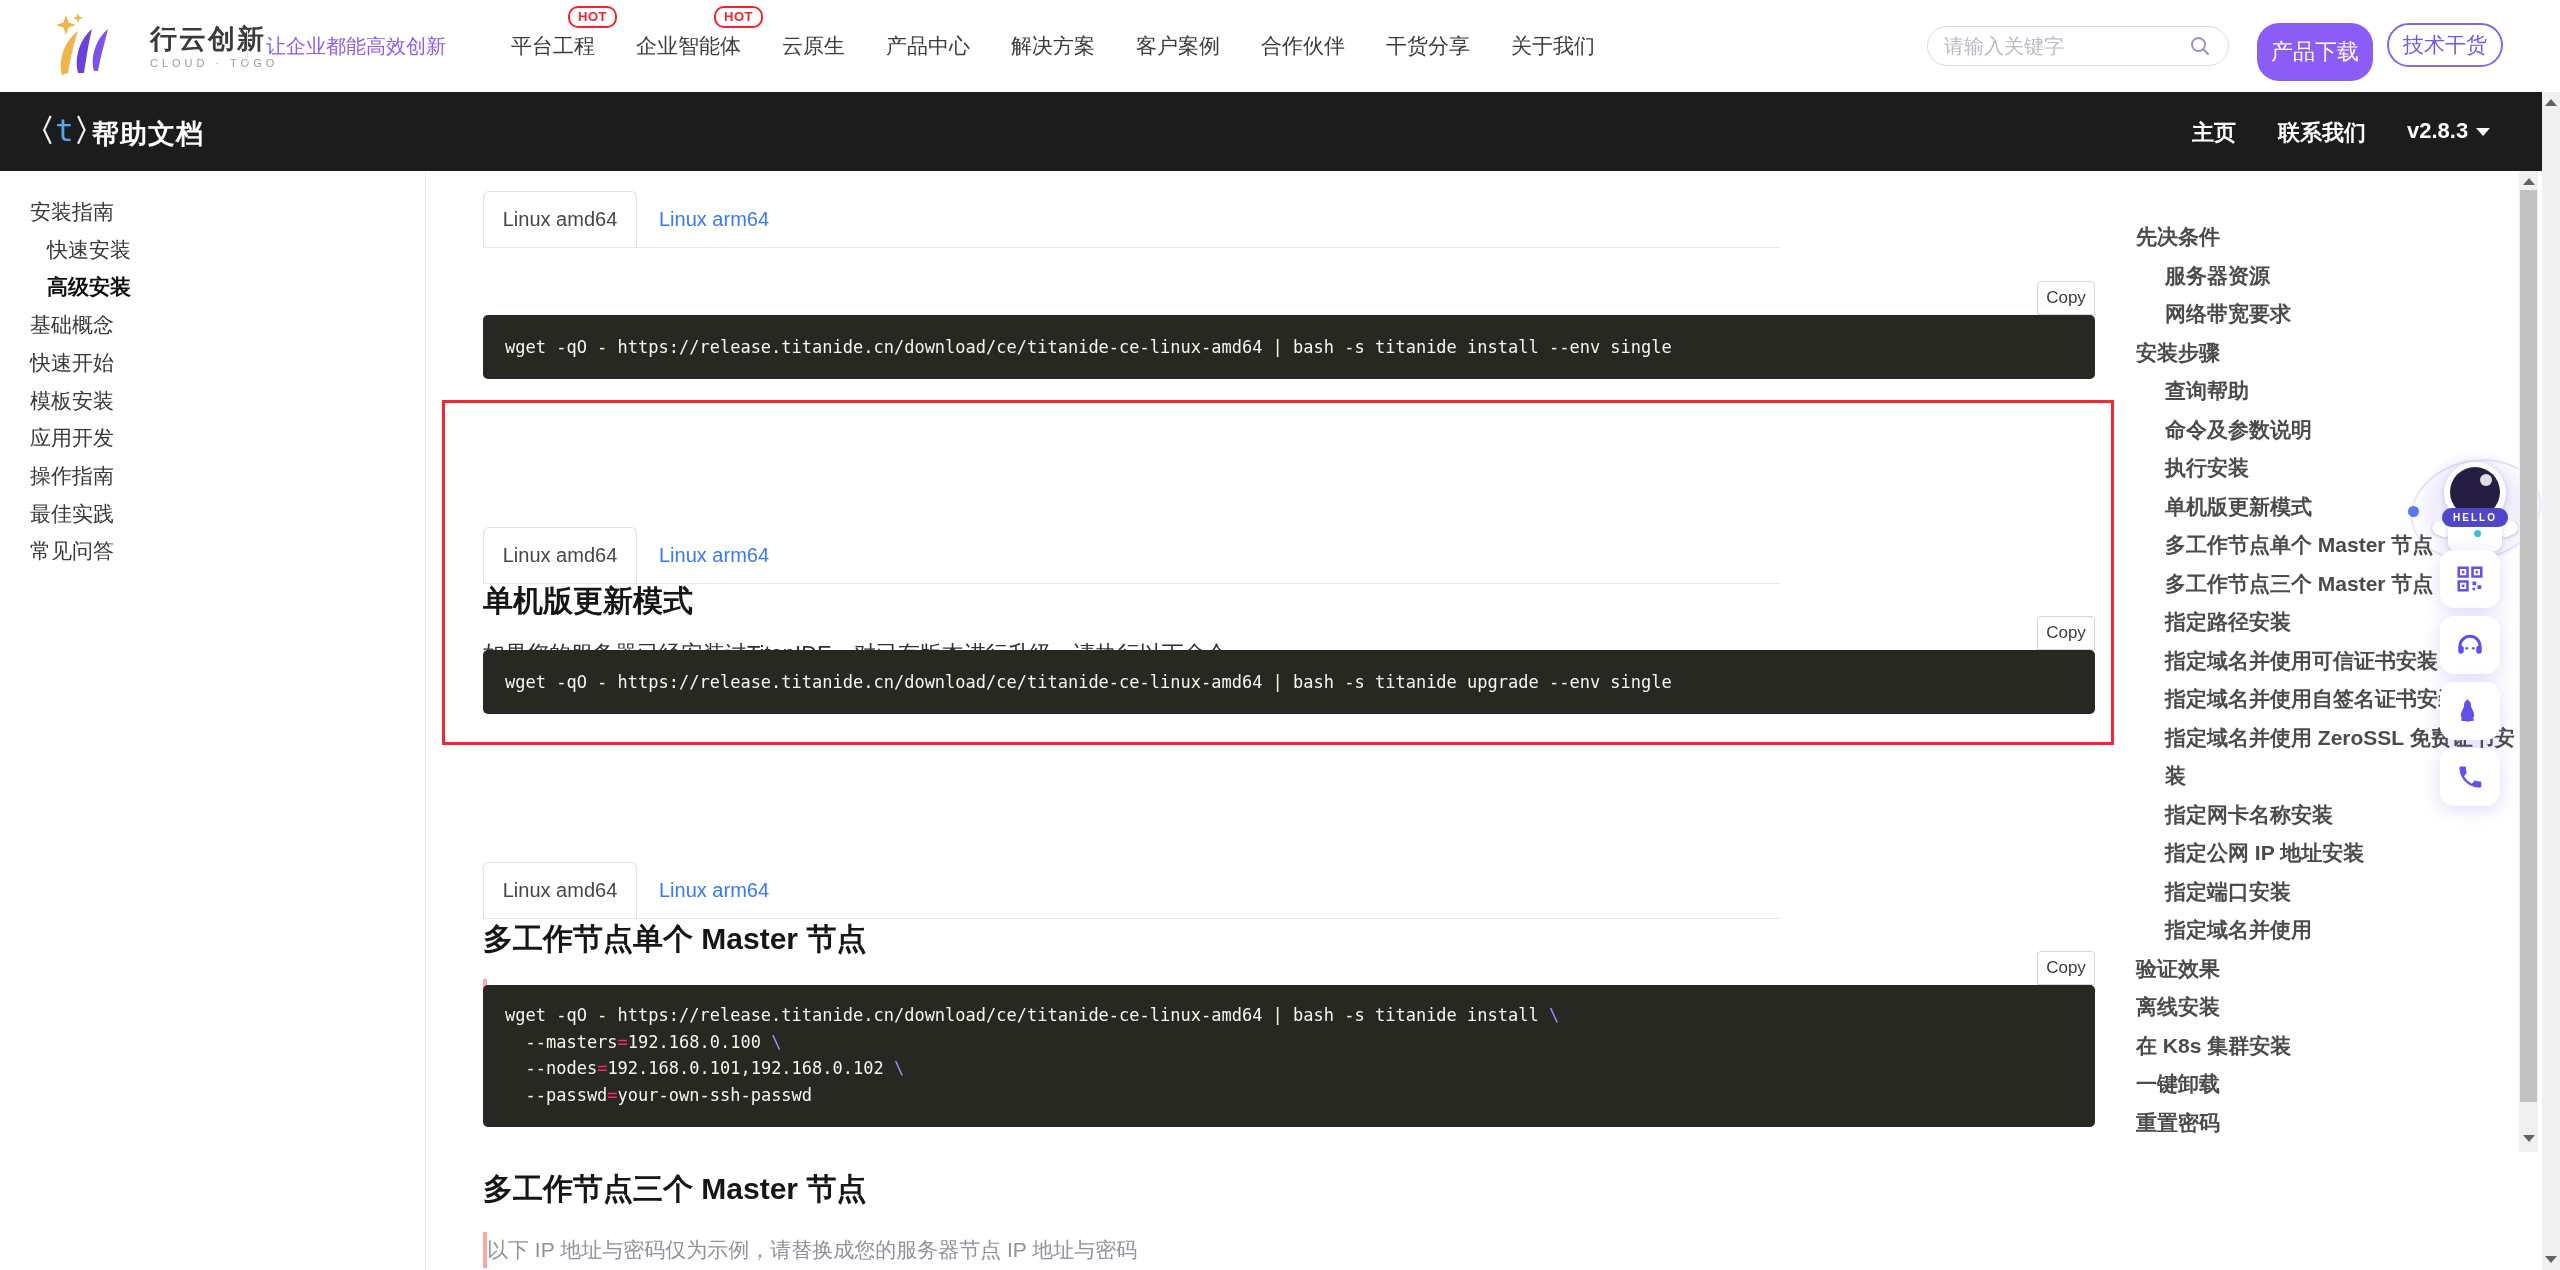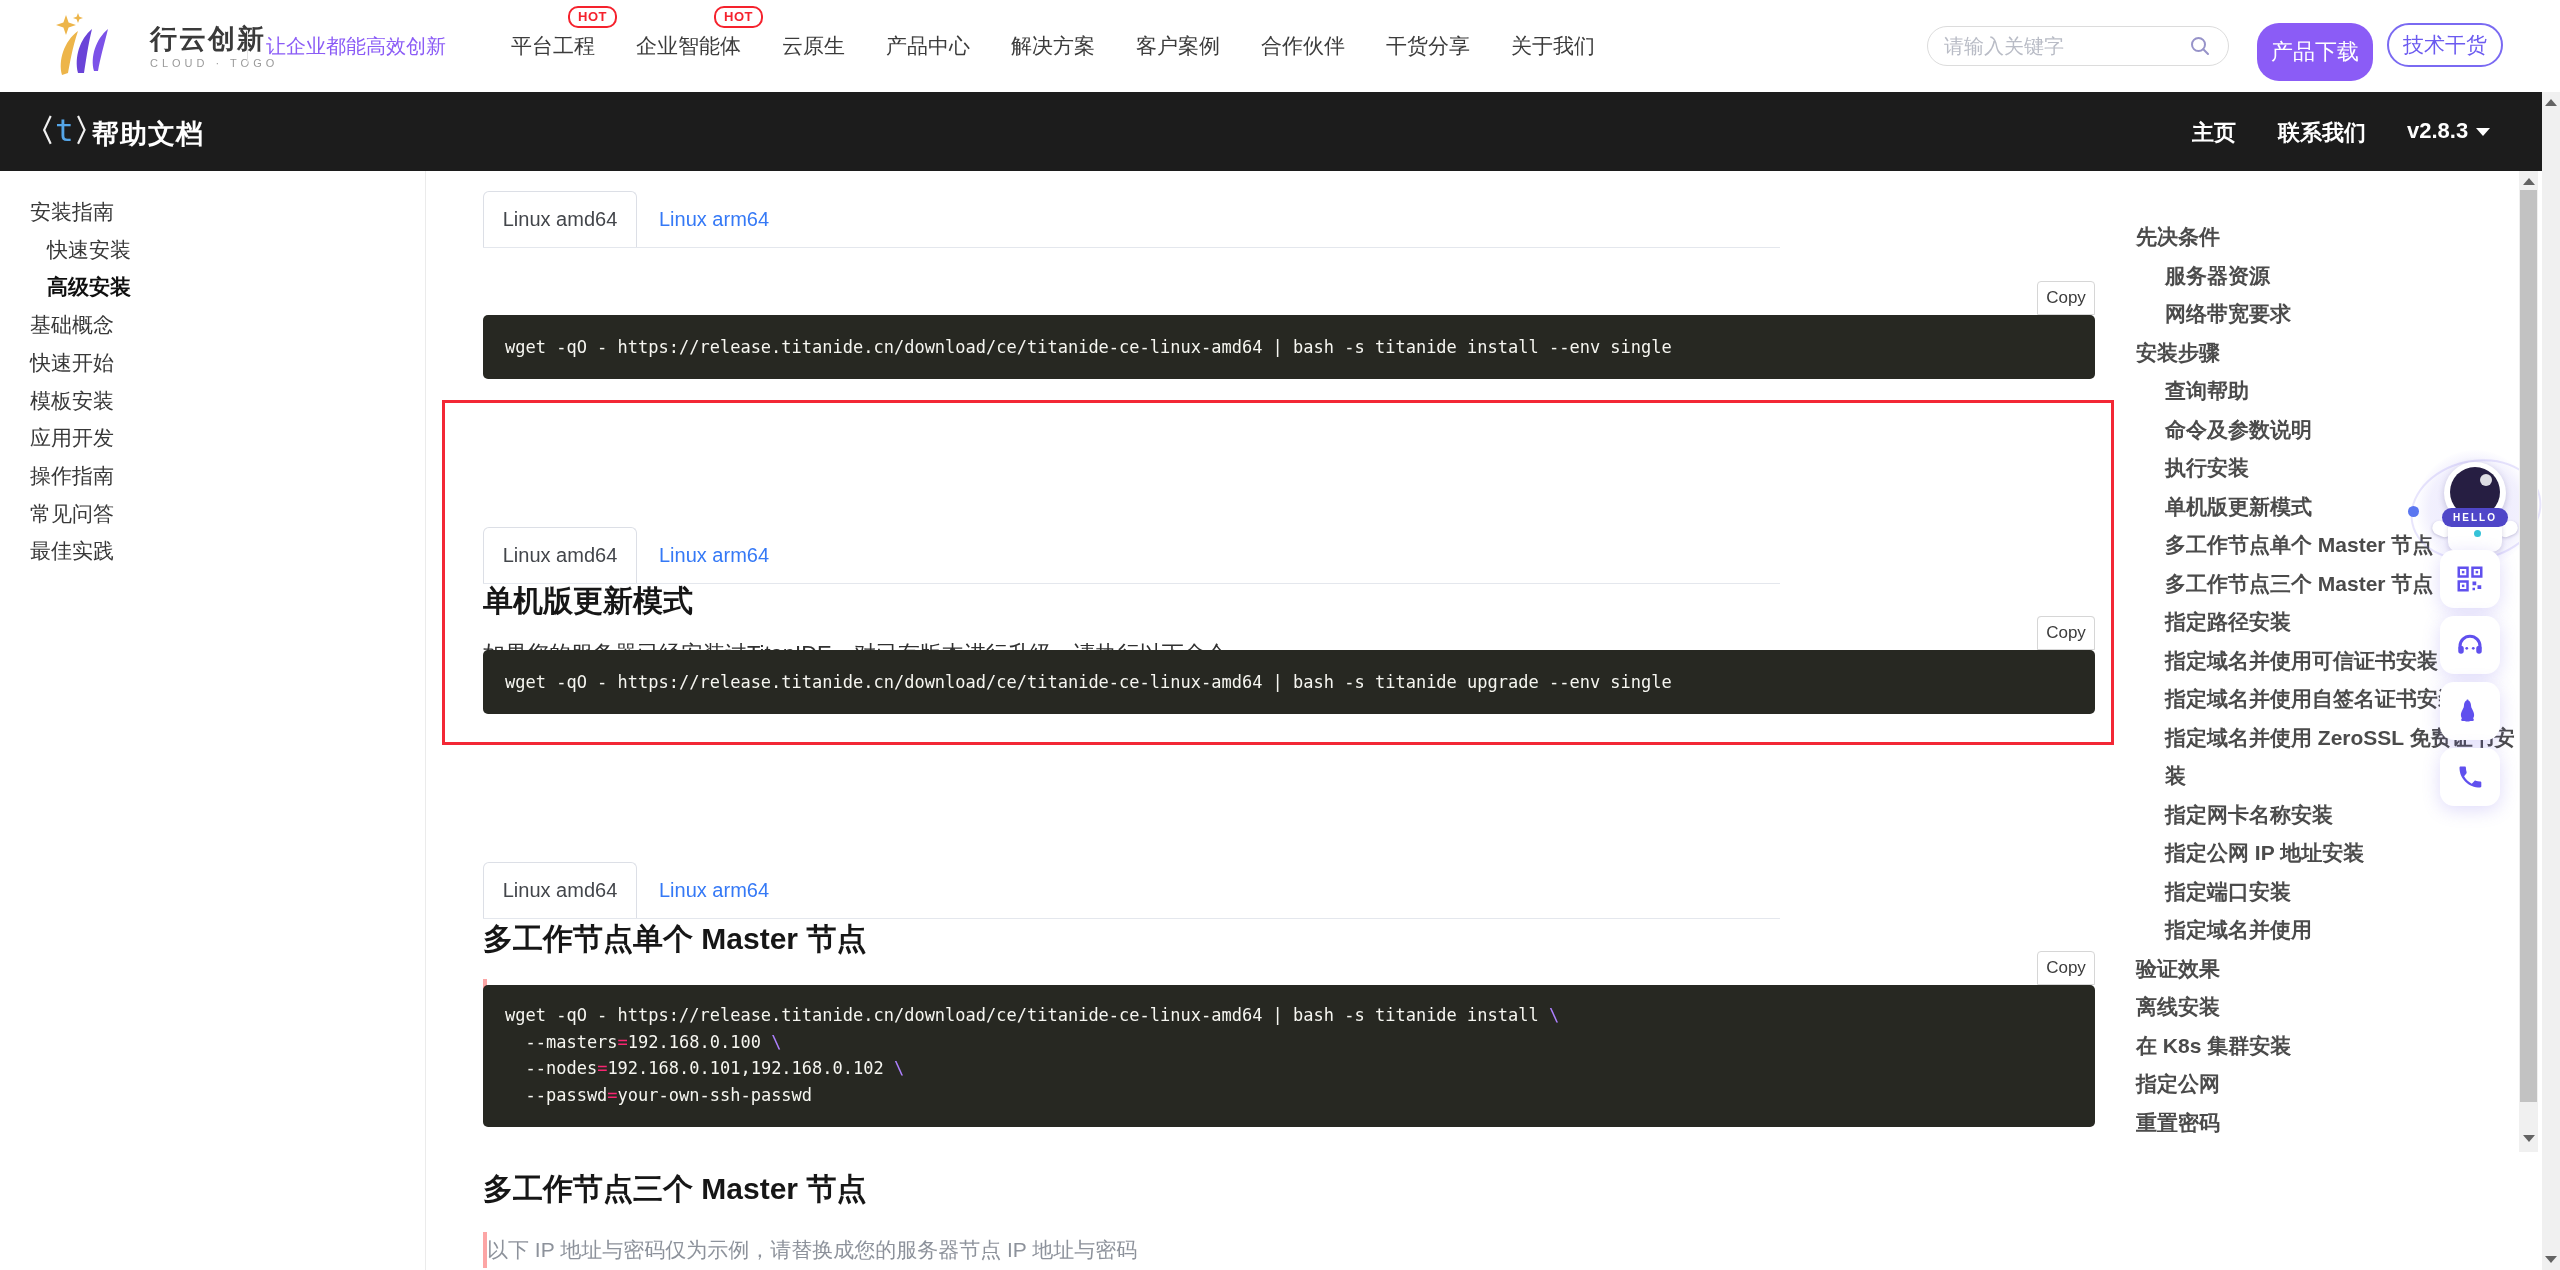--- a/index.html
+++ b/index.html
@@ -200,23 +200,23 @@
       <div class="side-item lvl1"><span>基础概念</span></div>
 
       <div class="side-item lvl1"><span>快速开始</span></div>
 
       <div class="side-item lvl1"><span>模板安装</span></div>
 
       <div class="side-item lvl1"><span>应用开发</span></div>
 
       <div class="side-item lvl1"><span>操作指南</span></div>
 
+      <div class="side-item lvl1"><span>最佳实践</span></div>
+
       <div class="side-item lvl1"><span>常见问答</span></div>
-
-      <div class="side-item lvl1"><span>最佳实践</span></div>
     </aside>
   <div class="side-divider"></div>
 
   <main class="content">
 
     <div class="tabstrip" style="top:20px;">
       <div class="tab-active">Linux amd64</div>
       <div class="tab-inactive">Linux arm64</div>
     </div>
     <div class="copy-btn" style="top:110px;">Copy</div>
@@ -286,21 +286,21 @@
       <div class="toc-item lvl2"><span>指定端口安装</span></div>
 
       <div class="toc-item lvl2"><span>指定域名并使用</span></div>
 
       <div class="toc-item lvl1"><span>验证效果</span></div>
 
       <div class="toc-item lvl1"><span>离线安装</span></div>
 
       <div class="toc-item lvl1"><span>在 K8s 集群安装</span></div>
 
-      <div class="toc-item lvl1"><span>指定公网</span></div>
+      <div class="toc-item lvl1"><span>一键卸载</span></div>
 
       <div class="toc-item lvl1"><span>重置密码</span></div>
     </aside>
 
   <div class="mascot">
     <div class="glow"></div>
     <div class="ring"></div>
     <div class="dot-blue"></div>
     <div class="dot-purple"></div>
     <div class="arm left"></div>

